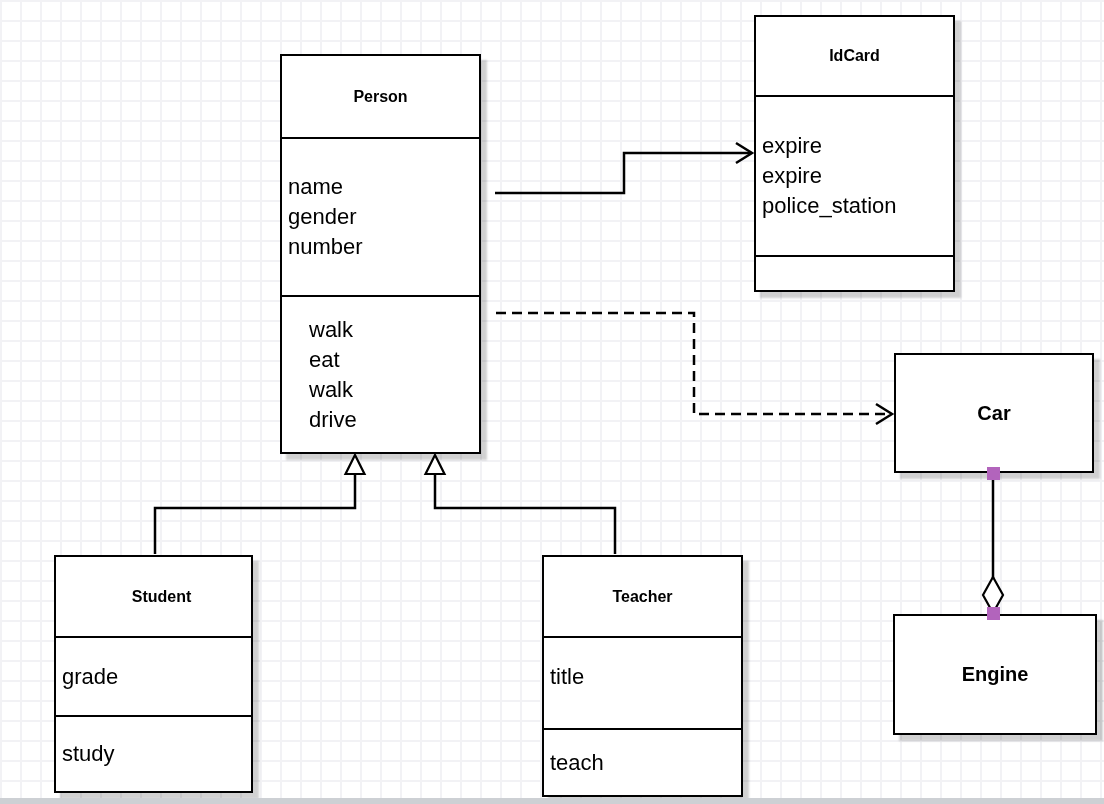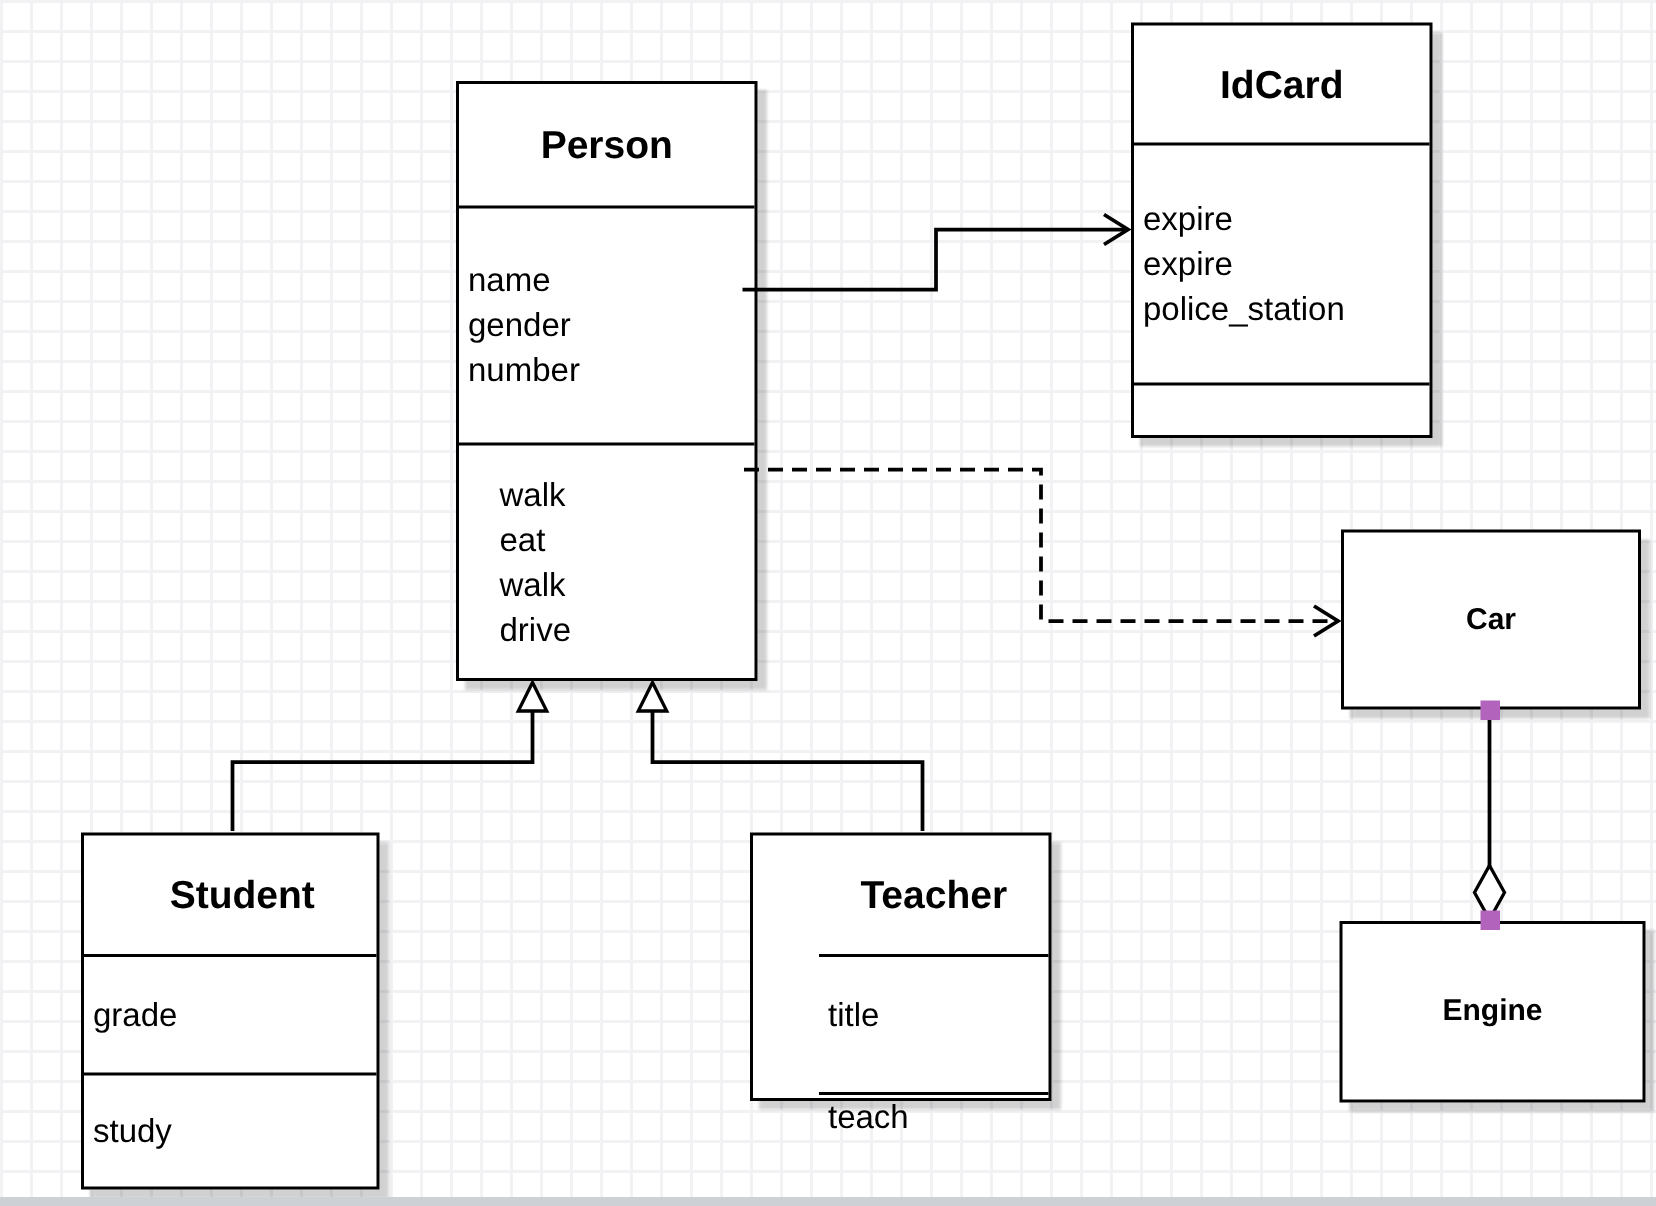--- a/index.html
+++ b/index.html
@@ -27,21 +27,21 @@
     box-shadow: 6px 6px 2px rgba(0,0,0,0.18);
     display: flex;
     flex-direction: column;
   }
   .uml-title {
     box-sizing: border-box;
     display: flex;
     align-items: center;
     justify-content: center;
     font-weight: bold;
-    font-size: 26px;
+    font-size: 16px;
     flex: 0 0 auto;
   }
   .uml-compartment {
     box-sizing: border-box;
     border-top: 2.5px solid #000;
     display: flex;
     flex-direction: column;
     justify-content: center;
     padding-left: 6px;
     font-size: 22px;
@@ -71,21 +71,21 @@
     width: 1104px;
     height: 6px;
     background: #cdd0d4;
   }
 </style>
 </head>
 <body>
 
 <div id="canvas">
 
-  <div class="uml-class" style="left:304px; top:54px; width:201px; height:400px;">
+  <div class="uml-class" style="left:280px; top:54px; width:201px; height:400px;">
     <div class="uml-title" style="height:81px;">Person</div>
     <div class="uml-compartment" style="height:158px;">
       <div>name</div>
       <div>gender</div>
       <div>number</div>
     </div>
     <div class="uml-compartment" style="flex:1 1 auto;padding-left:27px;">
       <div>walk</div>
       <div>eat</div>
       <div>walk</div>
@@ -114,21 +114,21 @@
   <div class="uml-class" style="left:54px; top:555px; width:199px; height:238px;">
     <div class="uml-title" style="height:79px;padding-left:16px;">Student</div>
     <div class="uml-compartment" style="height:79px;">
       <div>grade</div>
     </div>
     <div class="uml-compartment" style="flex:1 1 auto;">
       <div>study</div>
     </div>
   </div>
 
-  <div class="uml-class" style="left:500px; top:555px; width:201px; height:179px;padding-left:44px;">
+  <div class="uml-class" style="left:542px; top:555px; width:201px; height:242px;">
     <div class="uml-title" style="height:79px;">Teacher</div>
     <div class="uml-compartment" style="height:79px;">
       <div>title</div>
     </div>
     <div class="uml-compartment" style="flex:1 1 auto;margin-top:13px;">
       <div>teach</div>
     </div>
   </div>
 
   <svg id="connector-layer" viewBox="0 0 1104 804" xmlns="http://www.w3.org/2000/svg">

